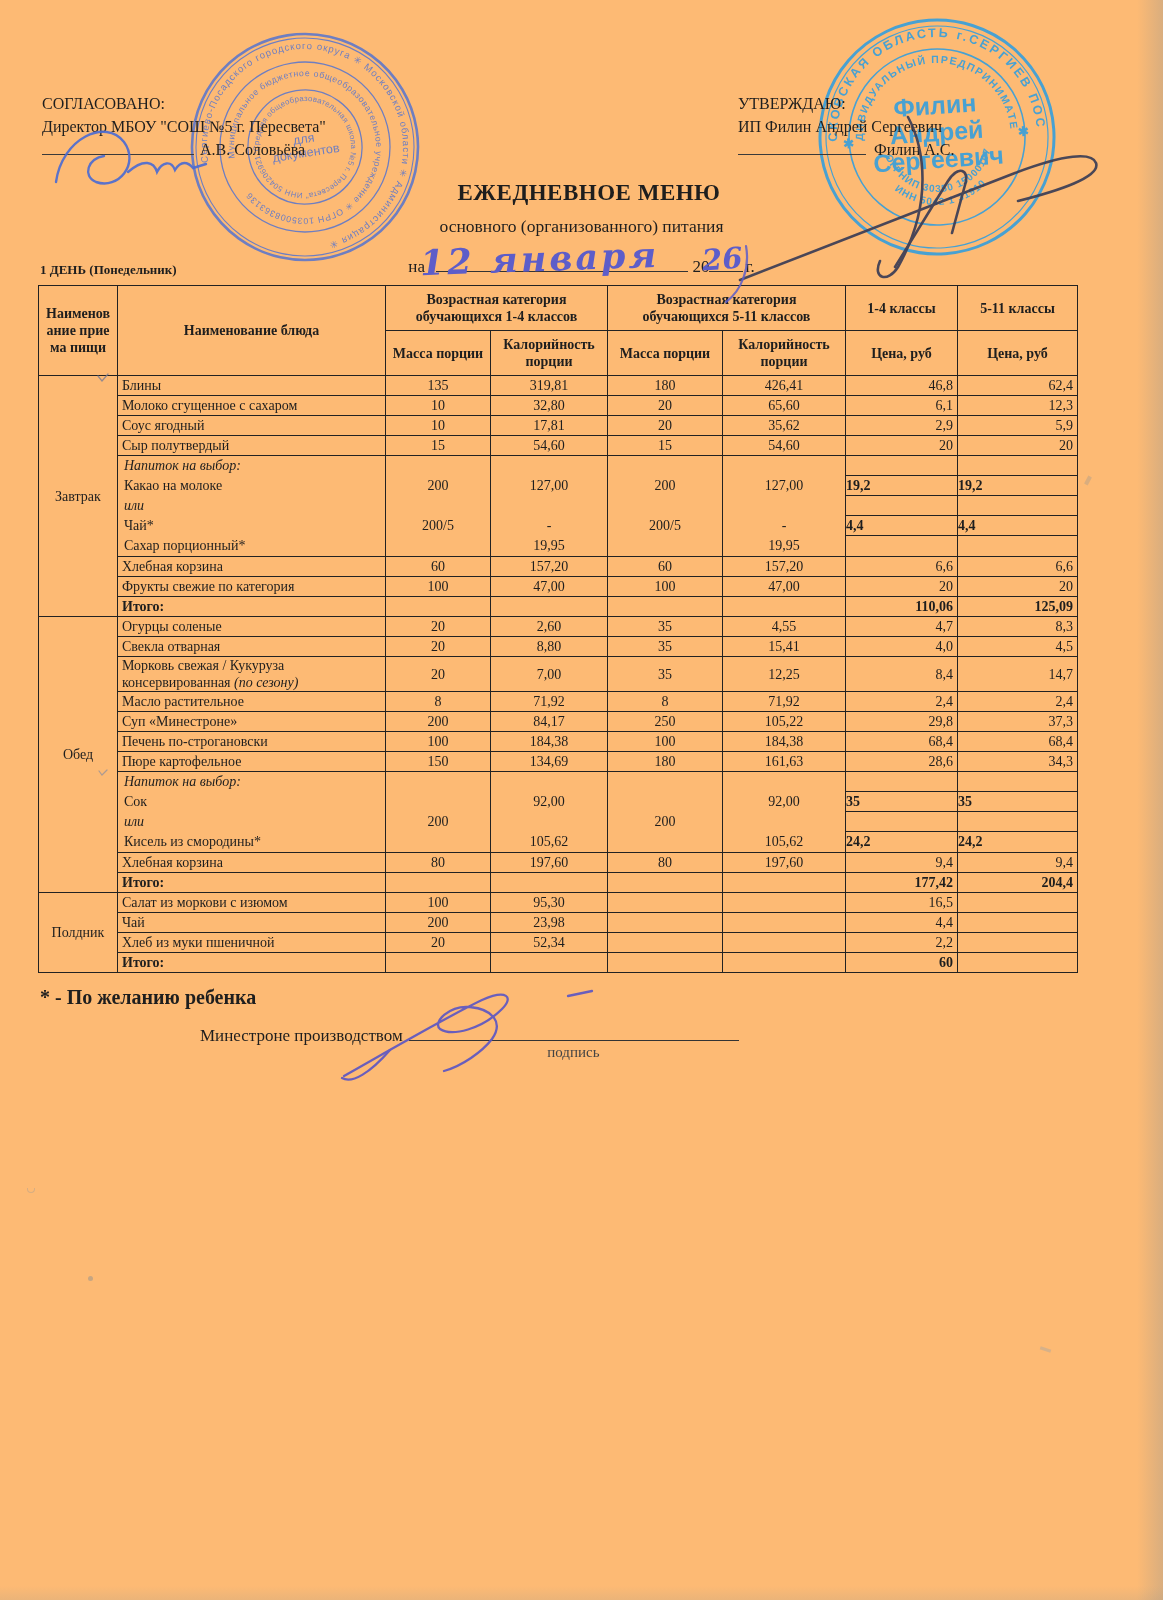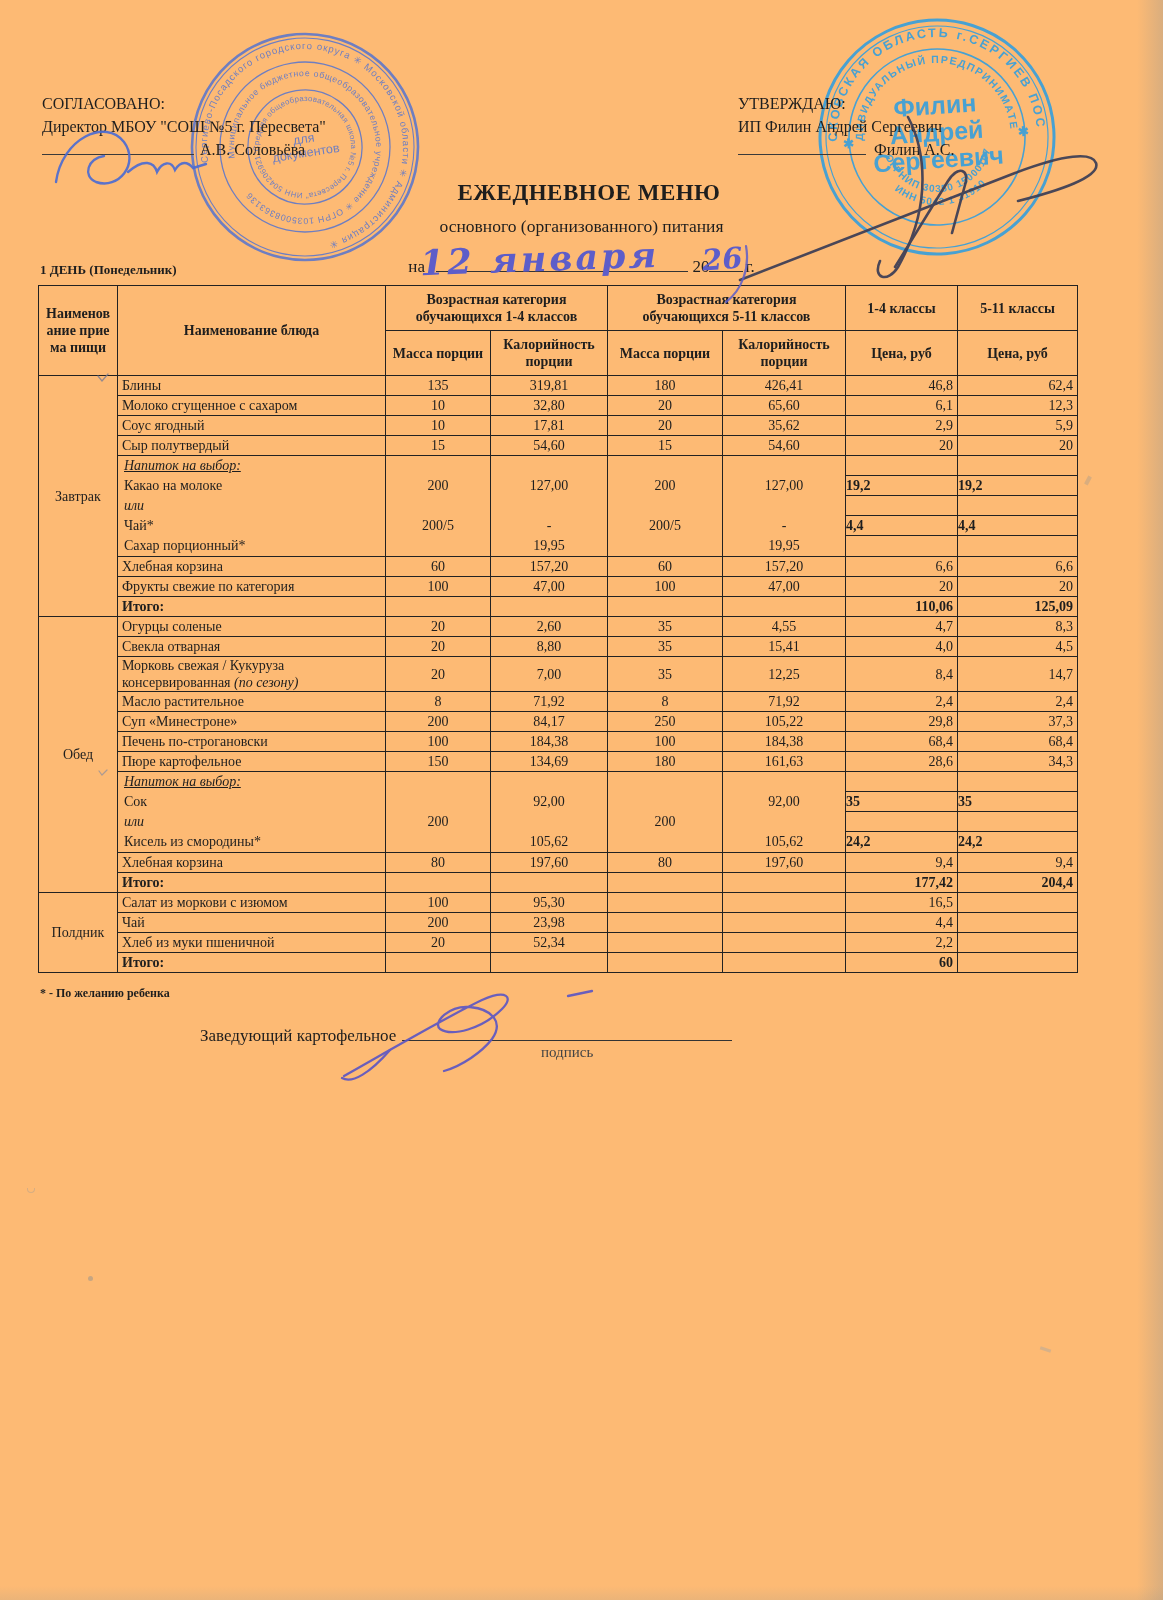--- a/index.html
+++ b/index.html
@@ -51,28 +51,28 @@
   .dish-cell { text-align:left; padding-left:6px; }
   .mass-cell { text-align:center; }
   .cal-cell { text-align:center; }
   .price-cell { text-align:right; padding-right:6px; }
   .meal-cell { text-align:center; font-size:14.5px;margin-left:40px; }
   .total-label { font-weight:bold; }
   .total-val { font-weight:bold; }
   td.stack { padding:0; vertical-align:top; }
   .dline, .slot, .psub { height:20px; line-height:20px; box-sizing:border-box; overflow:hidden; }
   .dline { padding-left:6px; text-align:left; }
-  .choice-label { font-style:italic; text-decoration:underline; }
+  .choice-label { font-style:italic; }
   .choice-italic { font-style:italic; }
   .slot-mass { text-align:center; }
   .slot-cal { text-align:center; }
   .psub { text-align:left; padding-right:6px; border-bottom:1.6px solid #222;font-weight:bold; }
   .psub-last { border-bottom:none; }
 
-  .footnote { position:absolute; left:40px; top:986px; font-size:12px; font-weight:bold; z-index:3; }
+  .footnote { position:absolute; left:40px; top:986px; font-size:20px; font-weight:bold; z-index:3; }
   .footer-block { position:absolute; left:200px; top:1024px; font-size:17px; z-index:3; }
   .sign-line { display:inline-block; width:330px; border-bottom:1.5px solid #333; height:17px; position:relative; margin-left:6px; }
   .sign-caption { position:absolute; left:42%; top:20px; font-size:15px; color:#444; }
 
   
   .speck { position:absolute; z-index:1; }
   .speck1 { left:88px; top:1276px; width:5px; height:5px; border-radius:50%; background:#9a958d; opacity:.55; }
   .speck2 { left:1040px; top:1348px; width:11px; height:3px; background:#b0a89e; transform:rotate(18deg); opacity:.5; }
   .speck3 { left:27px; top:1188px; width:8px; height:5px; border:1.2px solid #a89f93; border-top:none; border-radius:0 0 7px 7px; opacity:.45; }
   .speck4 { left:1086px; top:476px; width:4px; height:9px; background:#a39a8e; transform:rotate(28deg); opacity:.4; }
@@ -488,21 +488,21 @@
   <svg class="sig-svg" style="left:96px; top:372px;" width="14" height="12" viewBox="0 0 14 12">
     <path d="M 2 4 L 6 9 L 12 2" fill="none" stroke="#7a7d95" stroke-width="1.3" stroke-linecap="round" opacity=".8"></path>
   </svg>
   <svg class="sig-svg" style="left:97px; top:768px;" width="12" height="10" viewBox="0 0 12 10">
     <path d="M 2 3 L 5 7 L 10 2" fill="none" stroke="#8a8da0" stroke-width="1.2" stroke-linecap="round" opacity=".7"></path>
   </svg>
 
   <div class="footnote">* - По желанию ребенка</div>
 
   <div class="footer-block">
-    <span>Заведующий картофельное</span><span class="sign-line"><span class="sign-caption">подпись</span></span>
+    <span>Минестроне производством</span><span class="sign-line"><span class="sign-caption">подпись</span></span>
   </div>
 
   <svg class="sig-svg" style="left:330px; top:978px;" width="290" height="110" viewBox="0 0 290 110">
     <g fill="none" stroke="#5a55c4" stroke-width="2.3" stroke-linecap="round" opacity=".9">
       <path d="M 14 98 C 60 72, 122 36, 152 22 C 177 11, 184 19, 172 31 C 152 51, 122 59, 110 51 C 102 44, 120 27, 140 29 C 162 31, 174 44, 162 61 C 152 74, 132 88, 114 93"></path>
       <path d="M 60 72 C 40 95, 22 106, 12 100"></path>
       <path d="M 238 18 L 262 13"></path>
     </g>
   </svg>
 

